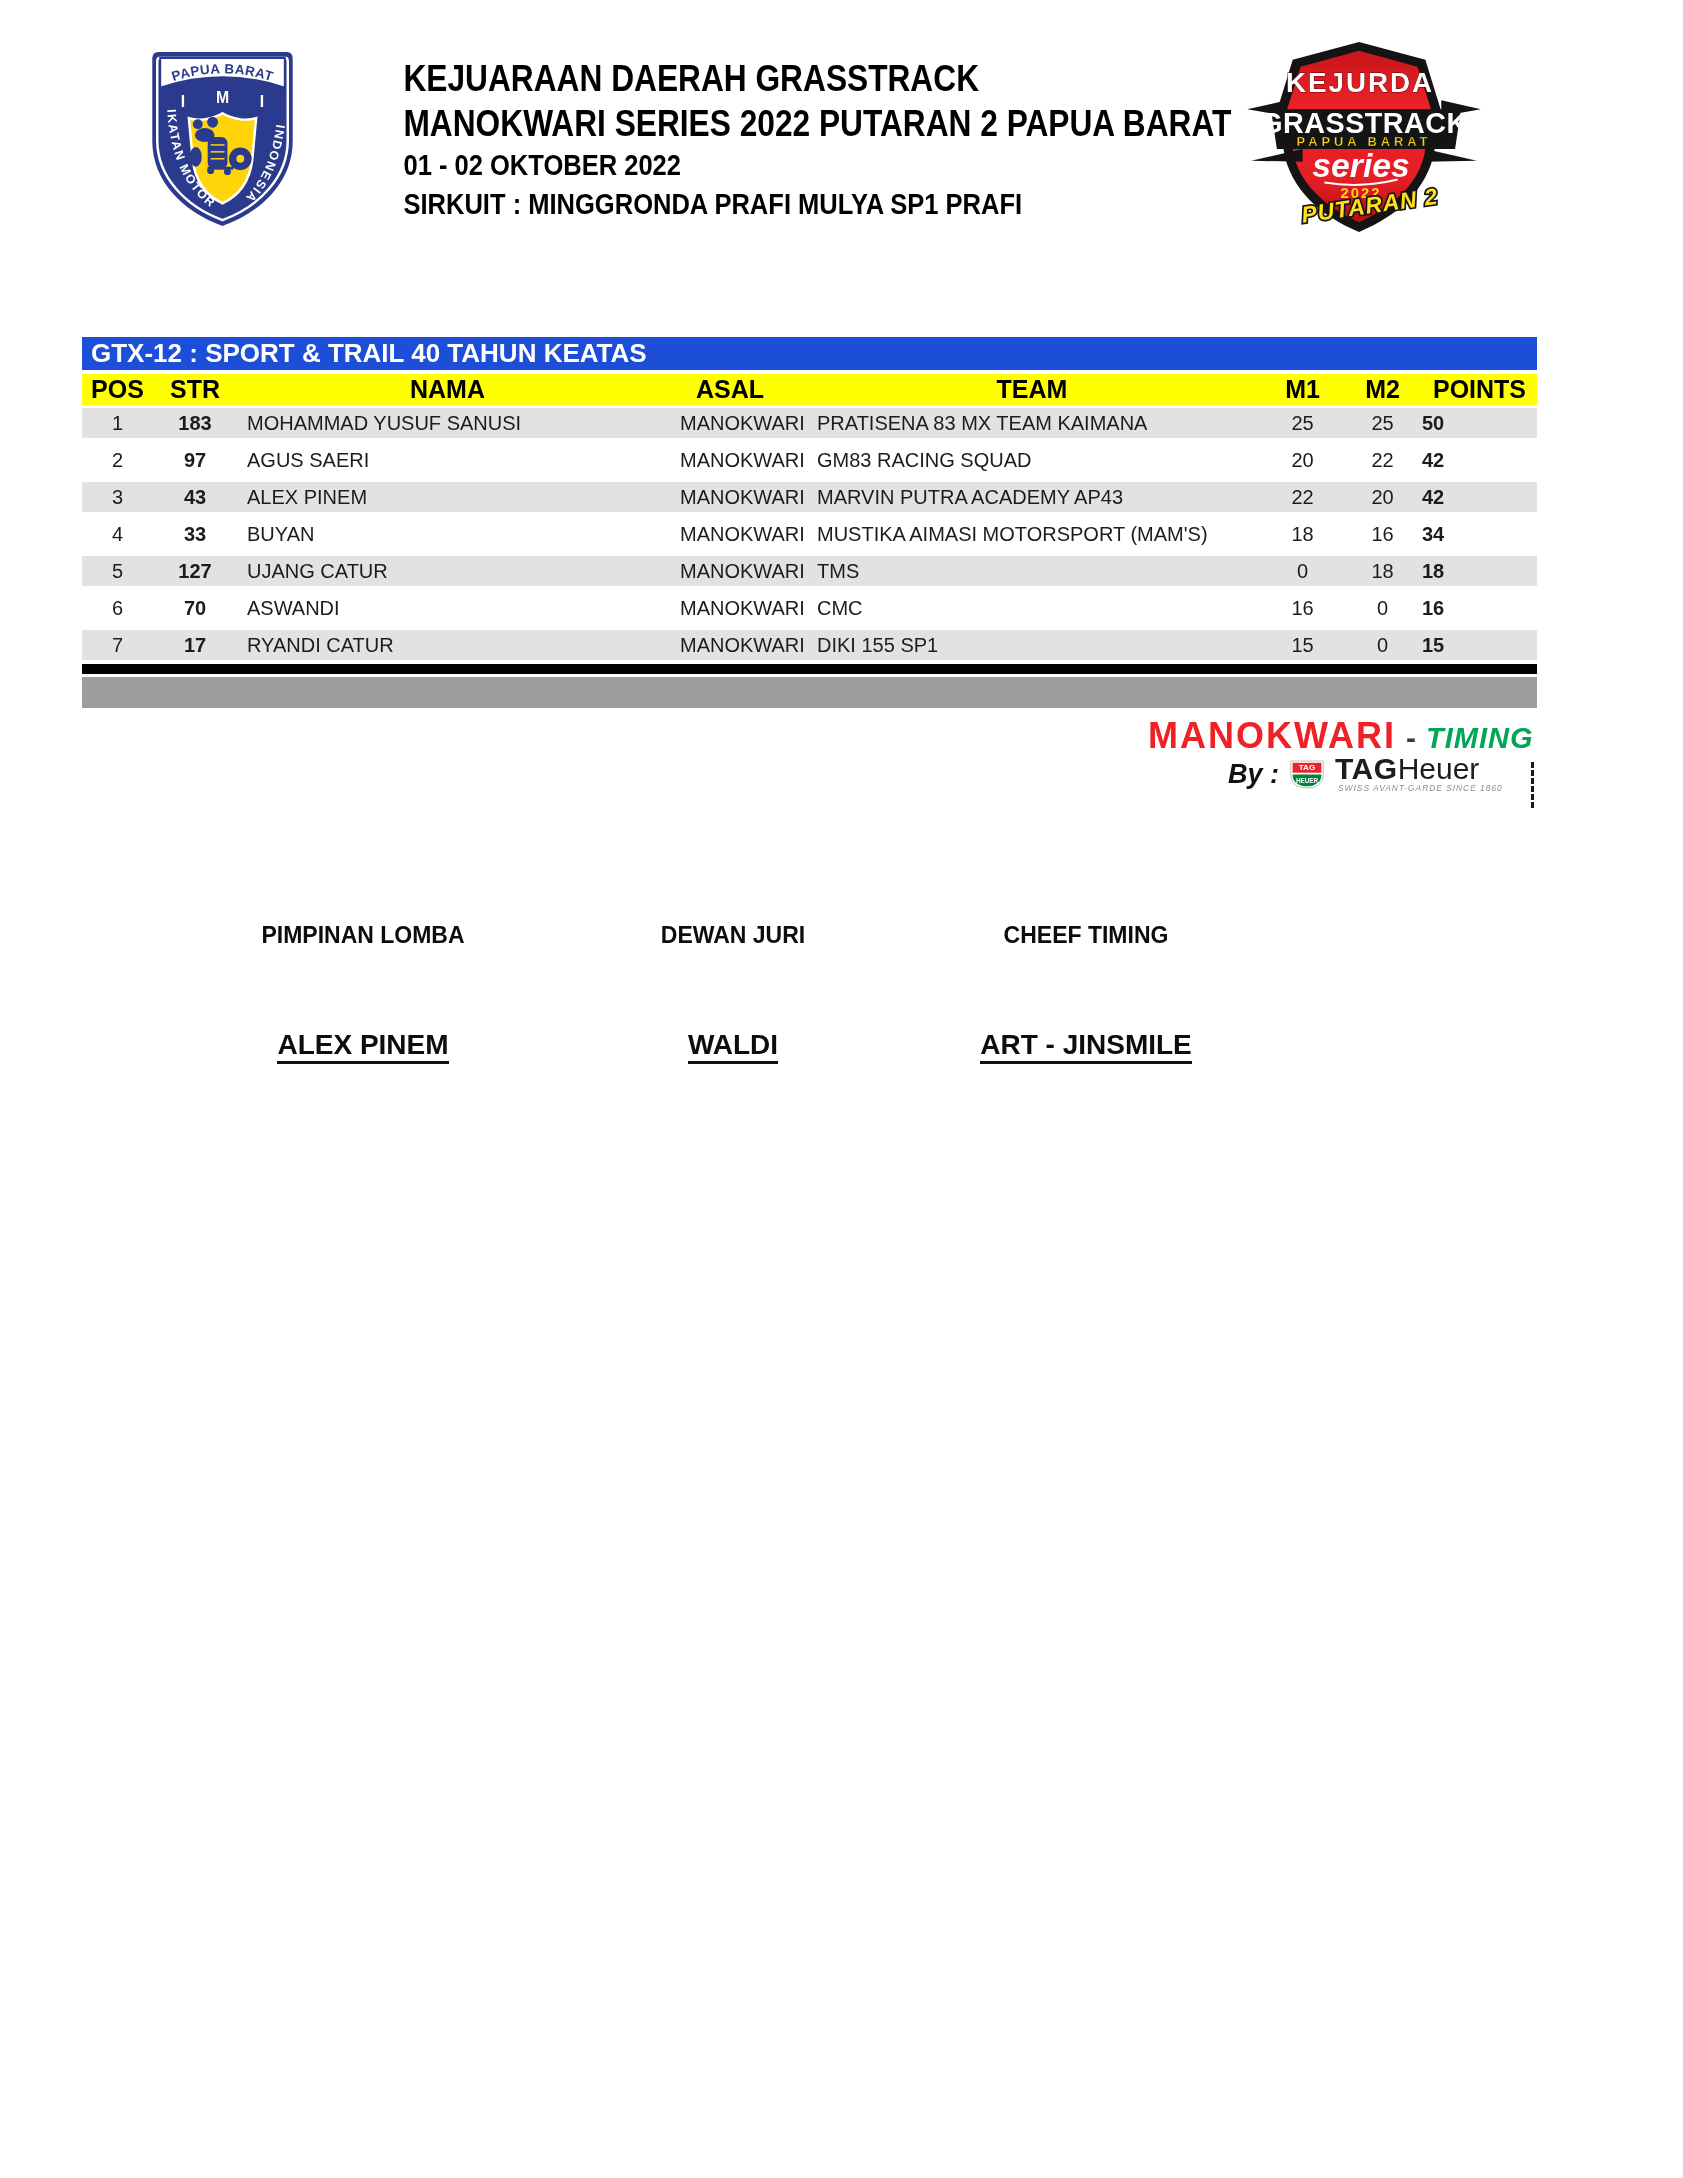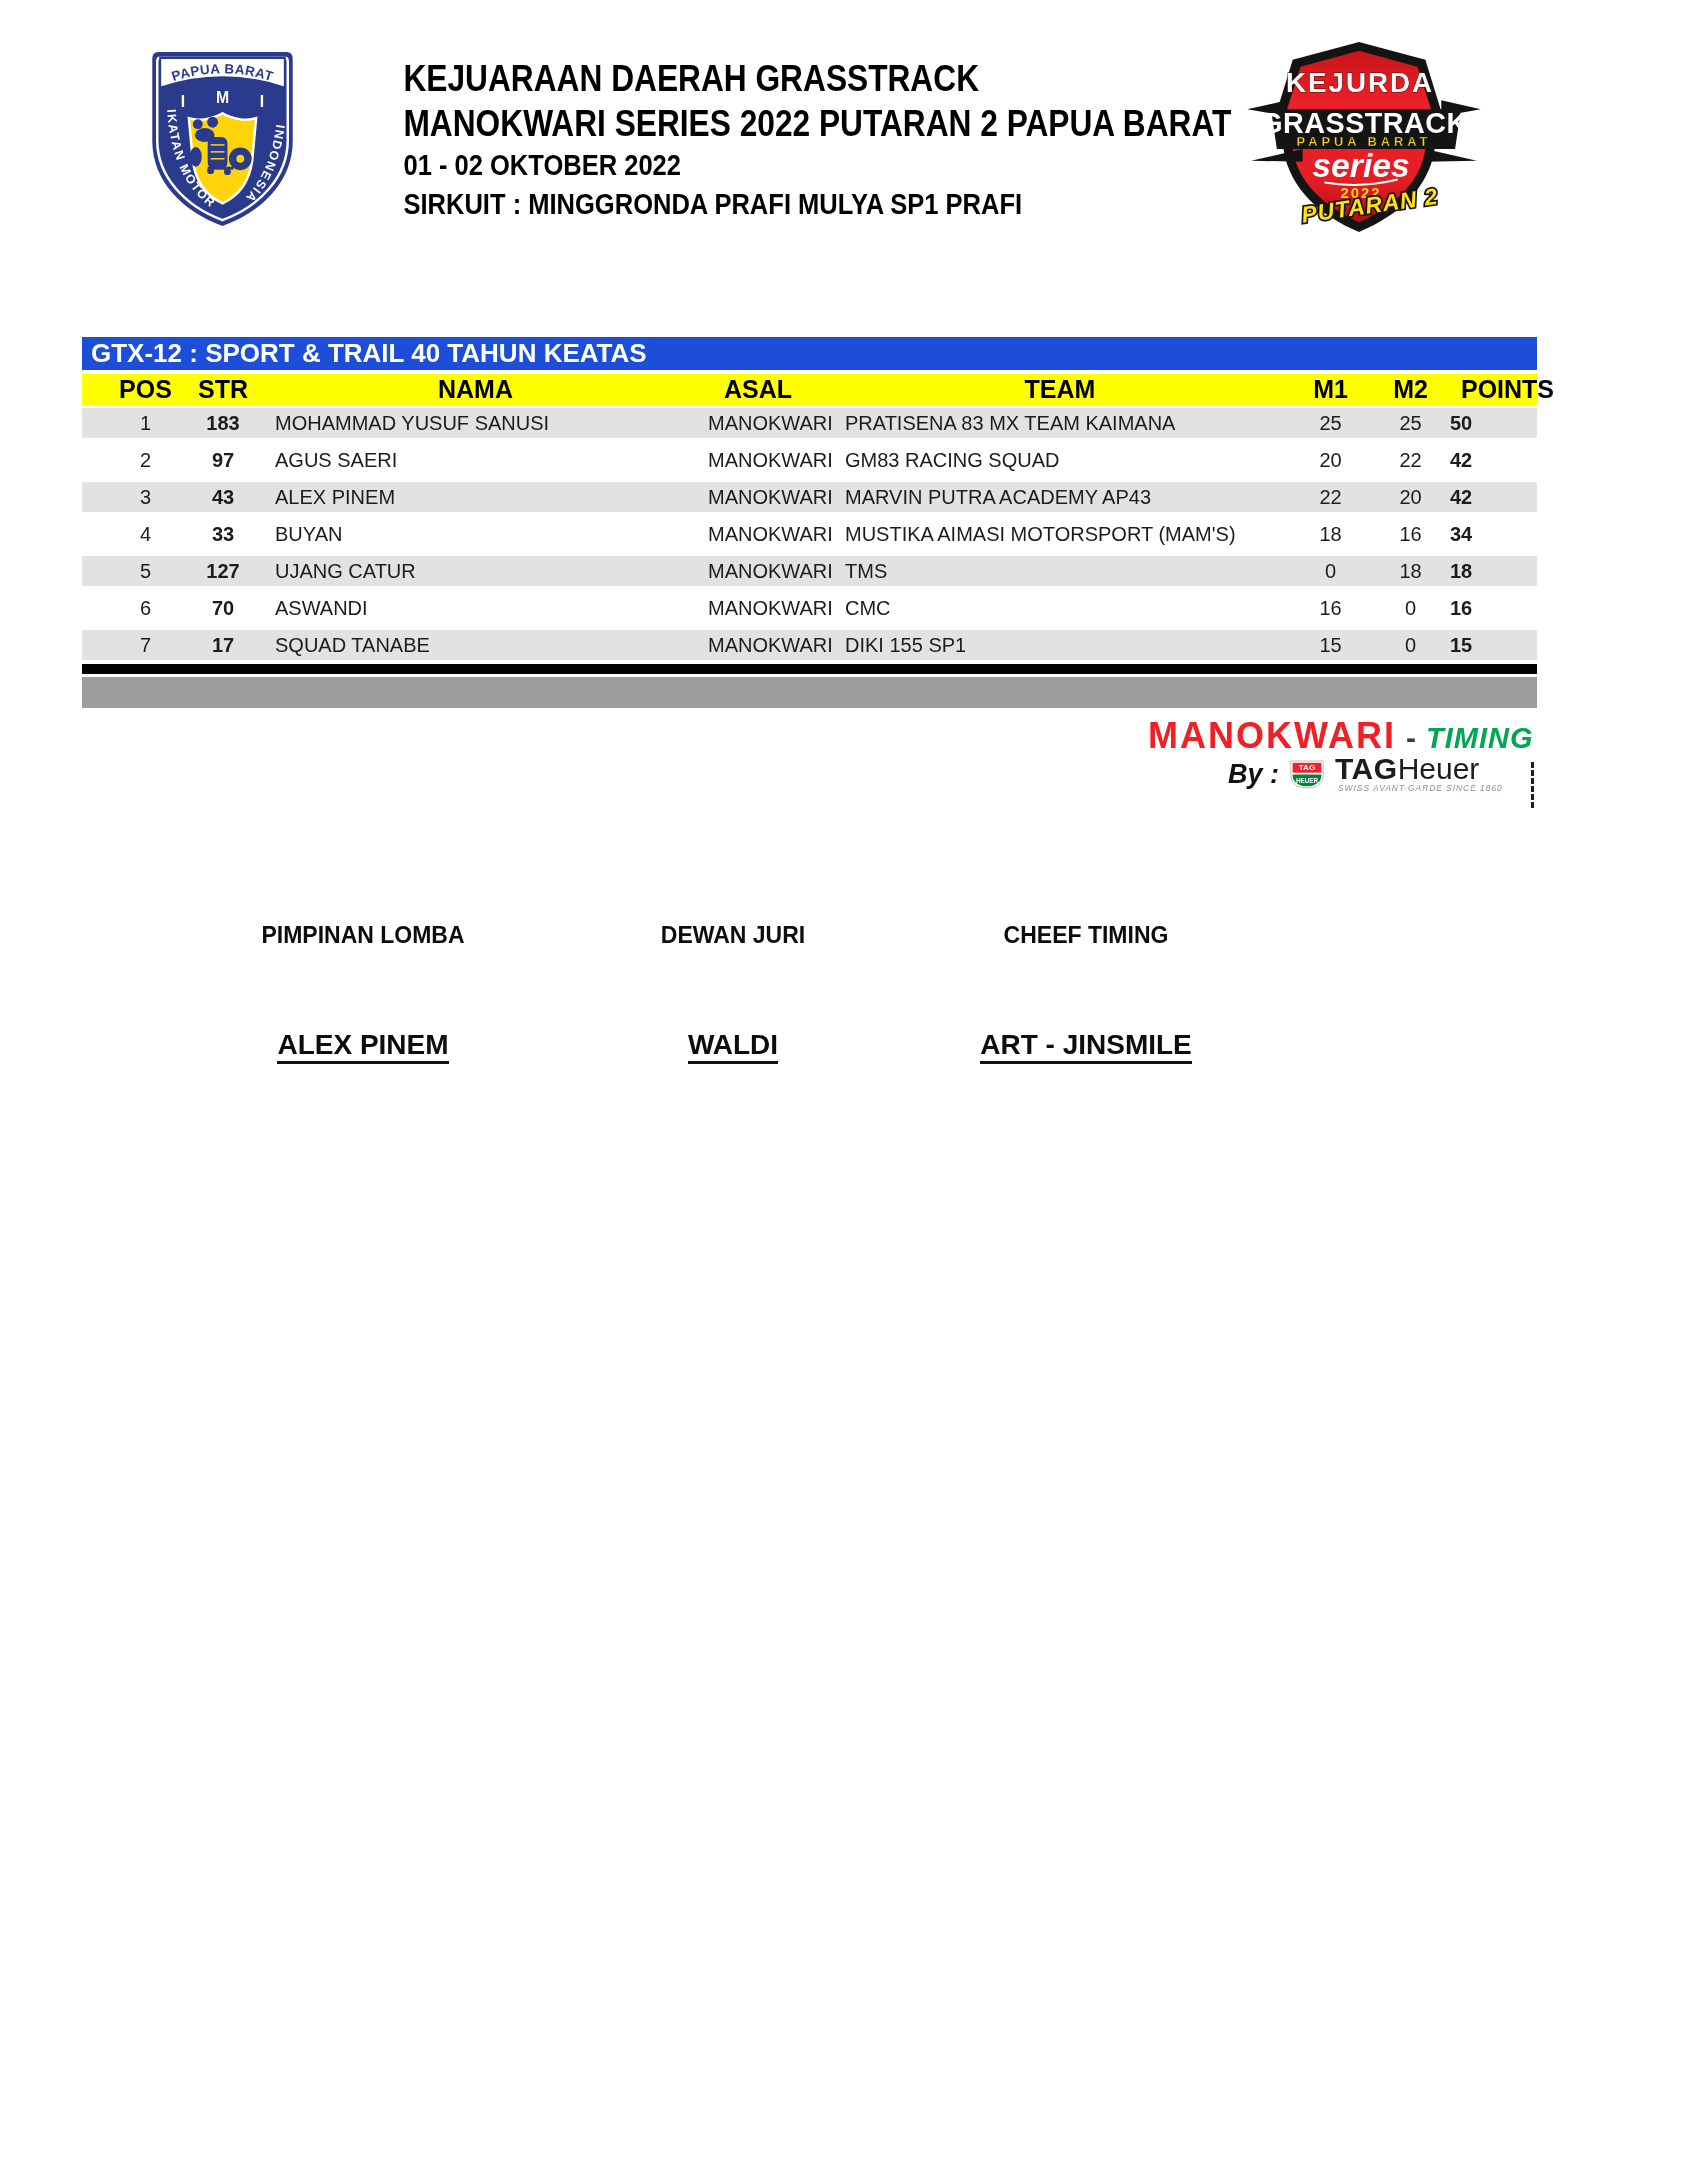--- a/index.html
+++ b/index.html
@@ -17,21 +17,21 @@
   .title-line  { transform:scaleX(0.88); transform-origin:50% 50%; white-space:nowrap; }
   .tl-1 { font-size:36px; line-height:48px; }
   .tl-2 { font-size:36px; line-height:42px; }
   .tl-3 { font-size:29px; line-height:40px; }
   .tl-4 { font-size:29px; line-height:39px; }
 
   
   .results   { position:absolute; left:82px; top:337px; width:1455px; }
   .class-bar { height:33px; background:#1d4ed8; color:#fff; font-weight:bold; font-size:26px;
                line-height:33px; padding-left:9px; box-sizing:border-box; margin-bottom:4px; }
-  .grid-row  { display:grid; grid-template-columns:71px 84px 421px 144px 460px 81px 79px 115px; align-items:center;padding-left:28px; }
+  .grid-row  { display:grid; grid-template-columns:71px 84px 421px 144px 460px 81px 79px 115px; align-items:center; }
   .head-row  { background:#ffff00; height:31px; font-weight:bold; font-size:25px; color:#000; }
   .head-row > div { text-align:center; }
   .data-row  { height:37px; font-size:20px; box-sizing:border-box; color:#1c1c1c; }
   .data-row.odd { background:#e2e2e2; border-top:3px solid #fff; border-bottom:4px solid #fff; }
   .c-pos { text-align:center; }
   .c-str { text-align:center; font-weight:bold; }
   .c-nama { padding-left:10px; }
   .c-asal { padding-left:22px; }
   .c-team { padding-left:15px; }
   .c-m1, .c-m2 { text-align:center; }
@@ -210,21 +210,21 @@
       <div class="c-nama">ASWANDI</div>
       <div class="c-asal">MANOKWARI</div>
       <div class="c-team">CMC</div>
       <div class="c-m1">16</div>
       <div class="c-m2">0</div>
       <div class="c-points">16</div>
     </div>
         <div class="grid-row data-row odd">
       <div class="c-pos">7</div>
       <div class="c-str">17</div>
-      <div class="c-nama">SQUAD TANABE</div>
+      <div class="c-nama">RYANDI CATUR</div>
       <div class="c-asal">MANOKWARI</div>
       <div class="c-team">DIKI 155 SP1</div>
       <div class="c-m1">15</div>
       <div class="c-m2">0</div>
       <div class="c-points">15</div>
     </div>
       </div>
     <div class="black-bar"></div>
     <div class="end-bar"></div>
   </div>

